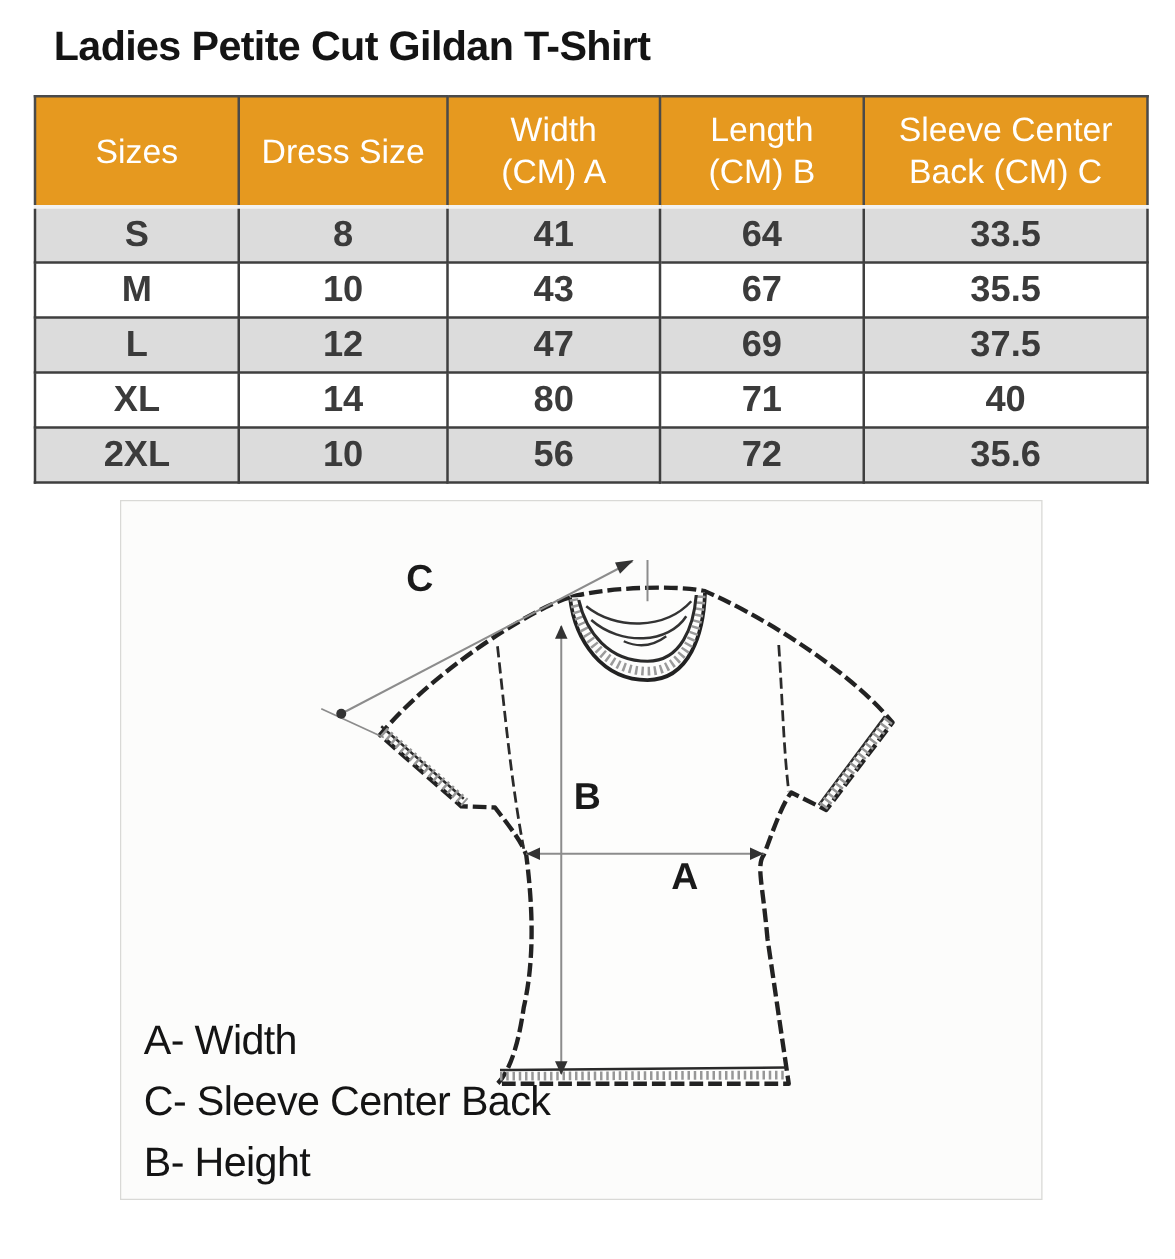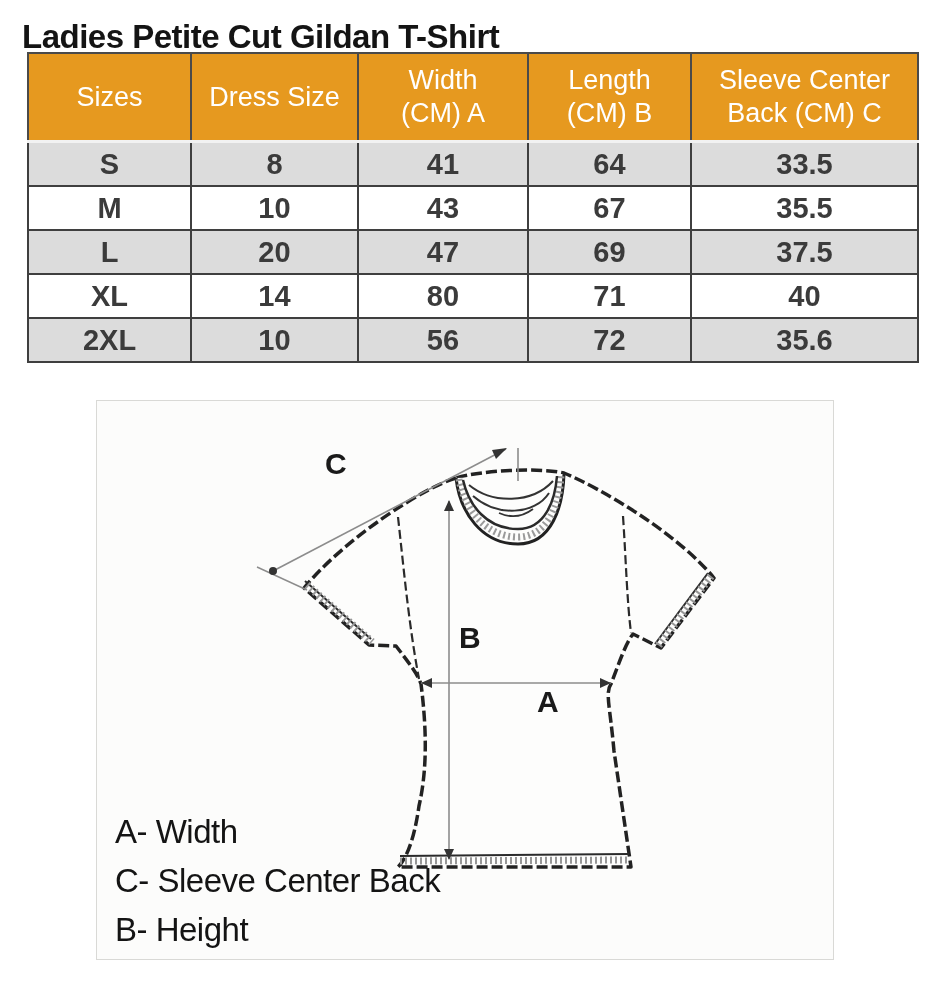--- a/index.html
+++ b/index.html
@@ -1,22 +1,22 @@
 <!DOCTYPE html>
 <html><head>
 <meta charset="utf-8">
 <style>
   html,body{margin:0;padding:0;background:#ffffff;}
   .page{position:relative;width:940px;height:1007px;background:#ffffff;overflow:hidden;
         font-family:"Liberation Sans","DejaVu Sans",sans-serif;color:#111;}
-  .page-title{position:absolute;left:22px;top:18px;font-size:33px;font-weight:bold;
+  .page-title{position:absolute;left:43px;top:18px;font-size:33px;font-weight:bold;
               letter-spacing:-0.5px;color:#141414;white-space:nowrap;}
 
   
-  table.size-table{position:absolute;left:27px;top:52px;border-collapse:collapse;
+  table.size-table{position:absolute;left:27px;top:76px;border-collapse:collapse;
                    table-layout:fixed;width:890px;}
   .size-table col.c1{width:163px}.size-table col.c2{width:167px}
   .size-table col.c3{width:170px}.size-table col.c4{width:163px}
   .size-table col.c5{width:227px}
   .size-table th{background:#E6991F;color:#ffffff;font-weight:normal;font-size:27px;
                  height:86px;text-align:center;vertical-align:middle;line-height:33px;
                  border-left:2px solid #4a4a4a;border-right:2px solid #4a4a4a;
                  border-top:2px solid #4a4a4a;border-bottom:3px solid #f2f2f2;padding:0;}
   .size-table td{font-size:29px;font-weight:bold;color:#3B3B3B;text-align:center;
                  height:42px;padding:0;vertical-align:middle;
@@ -84,21 +84,21 @@
       </tr>
       <tr class="plain">
         <td>M</td>
         <td>10</td>
         <td>43</td>
         <td>67</td>
         <td>35.5</td>
       </tr>
       <tr class="alt">
         <td>L</td>
-        <td>20</td>
+        <td>12</td>
         <td>47</td>
         <td>69</td>
         <td>37.5</td>
       </tr>
       <tr class="plain">
         <td>XL</td>
         <td>14</td>
         <td>80</td>
         <td>71</td>
         <td>40</td>

